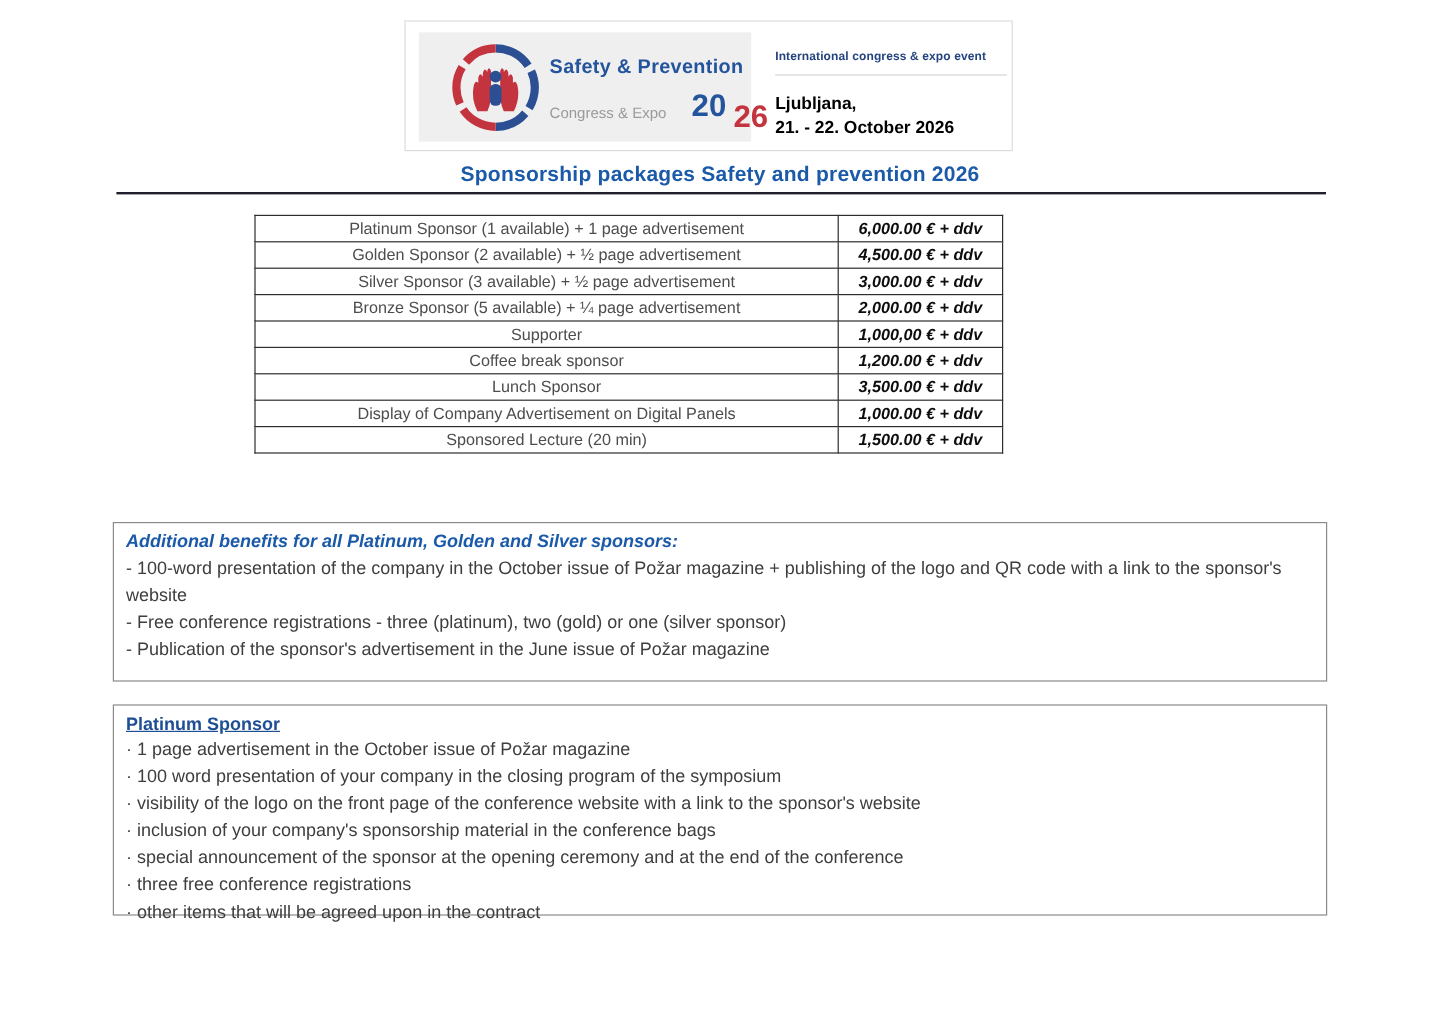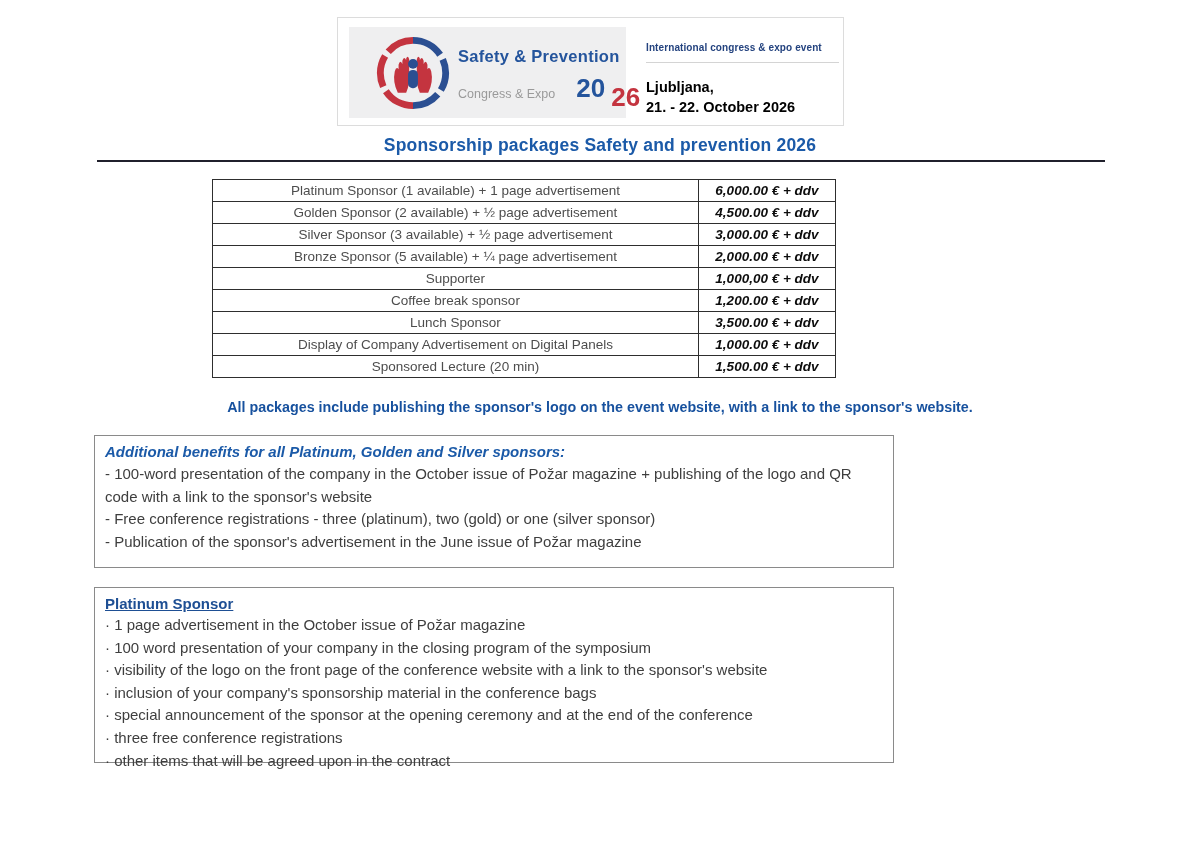--- a/index.html
+++ b/index.html
@@ -60,21 +60,21 @@
   .pkg-price { width:162px; font-weight:bold; font-style:italic; color:#0d0d0d; }
 
   
   .note-line {
     position:absolute; top:399px; left:0; width:100%; text-align:center;
     font-size:14.3px; font-weight:bold; color:#17519e;
   }
 
   
   .info-box {
-    position:absolute; left:94px; width:800px;
+    position:absolute; left:94px; width:1012px;
     border:1px solid #8a8a8a; background:#fff; padding:7px 10px 9px 10px;
   }
   .box-benefits { top:435px; height:133px; }
   .box-platinum { top:587px; height:176px; }
   .box-heading-italic {
     font-size:15px; font-weight:bold; font-style:italic; color:#1b5aa8; margin-bottom:3px;
   }
   .box-heading-underline {
     font-size:15px; font-weight:bold; color:#1e4f94; text-decoration:underline;
     margin-bottom:2px;
@@ -150,21 +150,20 @@
         <td class="pkg-name">Display of Company Advertisement on Digital Panels</td>
         <td class="pkg-price">1,000.00 € + ddv</td>
       </tr>
       <tr>
         <td class="pkg-name">Sponsored Lecture (20 min)</td>
         <td class="pkg-price">1,500.00 € + ddv</td>
       </tr>
     </tbody>
   </table>
 
-  <div class="note-line">All packages include publishing the sponsor's logo on the event website, with a link to the sponsor's website.</div>
 
   <div class="info-box box-benefits">
     <div class="box-heading-italic">Additional benefits for all Platinum, Golden and Silver sponsors:</div>
     <div class="box-item">- 100-word presentation of the company in the October issue of Požar magazine + publishing of the logo and QR code with a link to the sponsor's website</div>
     <div class="box-item">- Free conference registrations - three (platinum), two (gold) or one (silver sponsor)</div>
     <div class="box-item">- Publication of the sponsor's advertisement in the June issue of Požar magazine</div>
   </div>
 
   <div class="info-box box-platinum">
     <div class="box-heading-underline">Platinum Sponsor</div>

